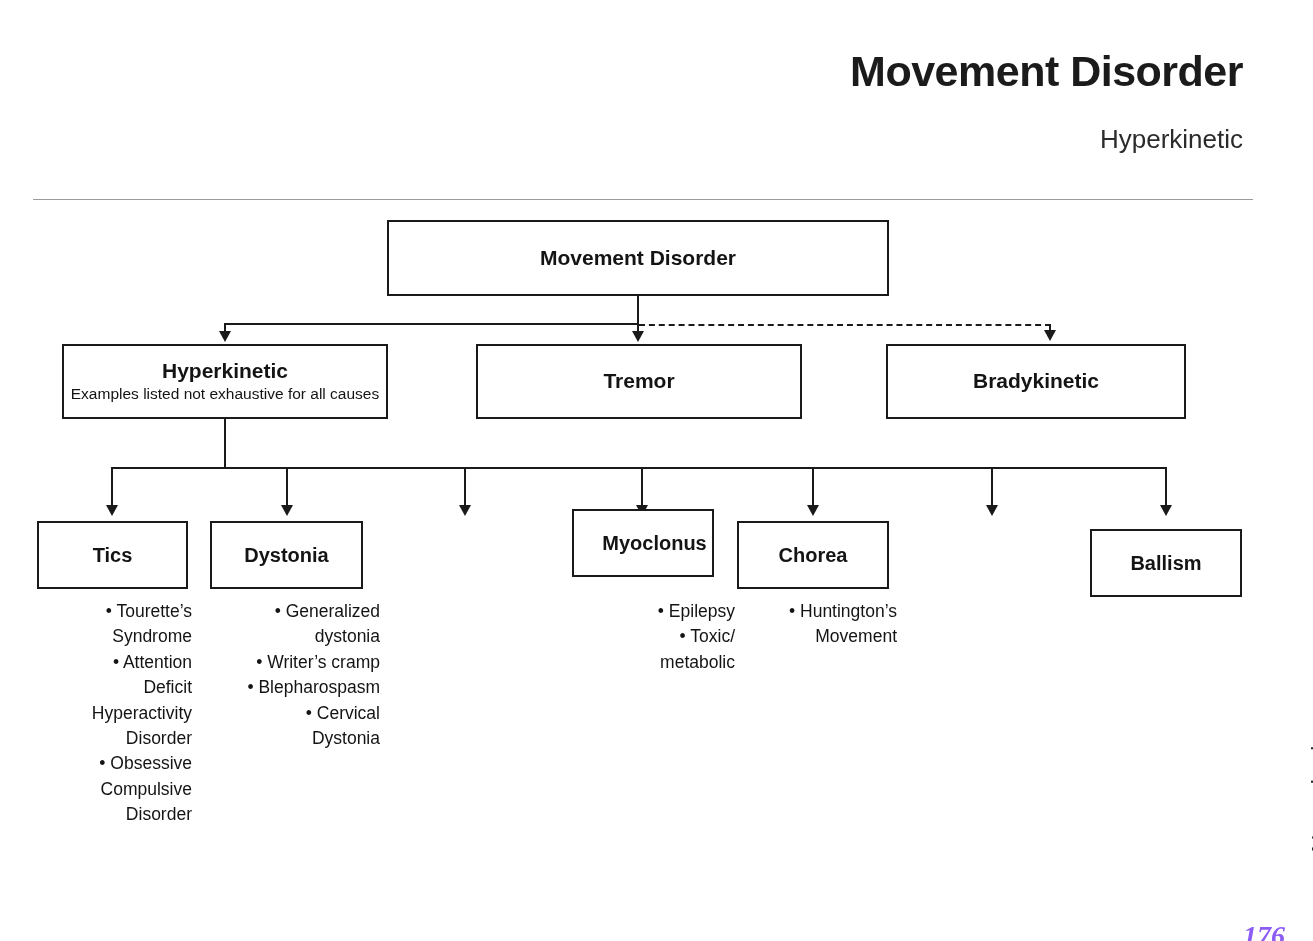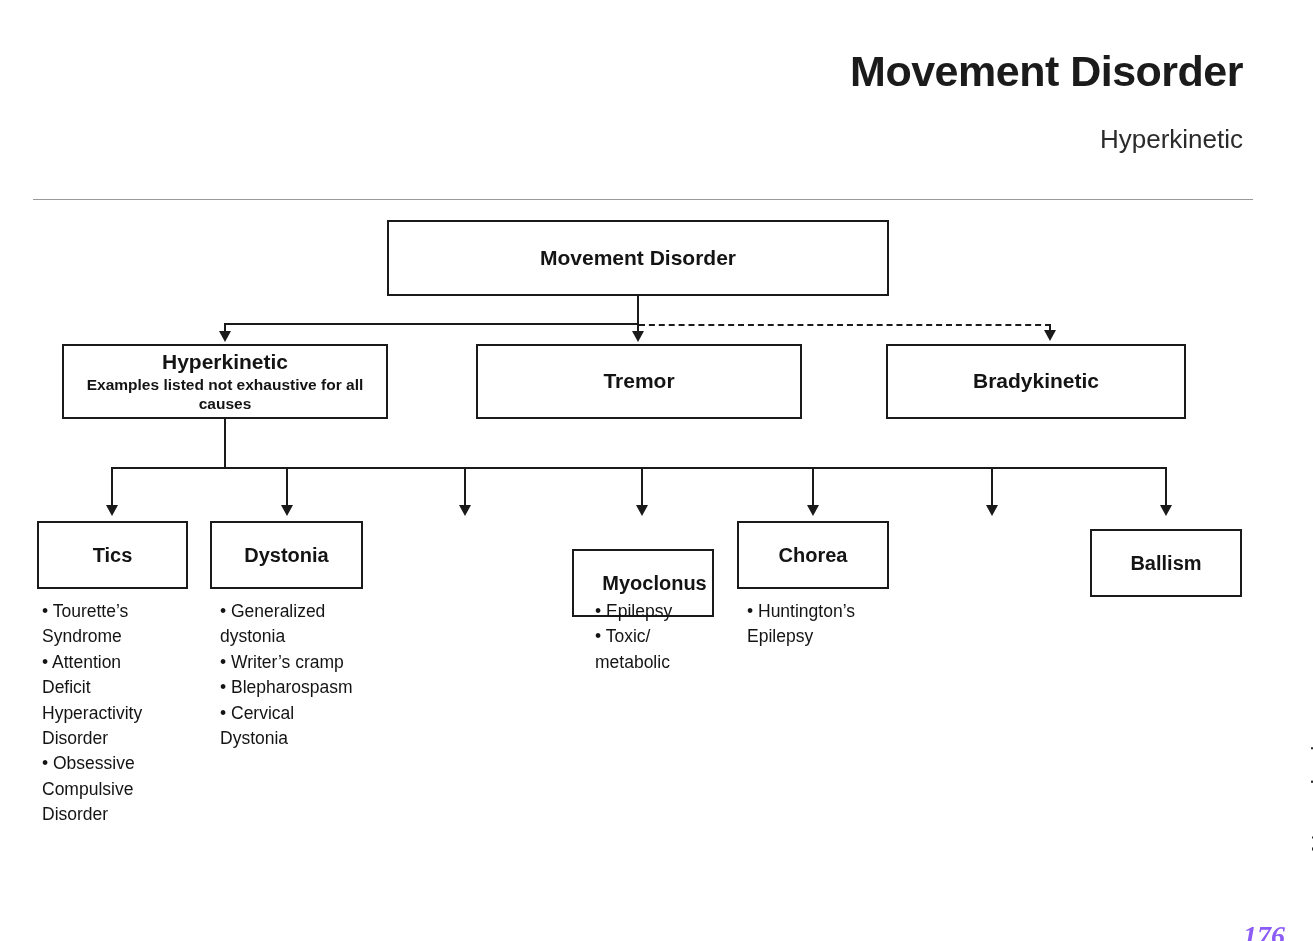--- a/index.html
+++ b/index.html
@@ -65,21 +65,21 @@
     text-align: center;
     padding: 2px 6px;
   }
   .node .node-title {
     font-weight: bold;
     font-size: 21px;
     line-height: 1.15;
     color: #141414;
   }
   .node .node-sub {
-    font-weight: bold;
+    font-weight: normal;
     font-size: 15.5px;
     line-height: 1.25;
     color: #141414;
     margin-top: 1px;
   }
   .node.leaf .node-title { font-size: 20px; text-align: center; }
 
   
   .conn {
     position: absolute;
@@ -109,21 +109,21 @@
     border-top: 11px solid #1a1a1a;
   }
 
   
   .bullets {
     position: absolute;
     font-size: 17.5px;
     line-height: 1.45;
     color: #141414;
   }
-  .bullets div { white-space: pre-line; }
+  .bullets div { white-space: pre-line; text-align: right; }
 
   
   .side-label {
     position: absolute;
     right: 6px;
     top: 700px;
     font-size: 25px;
     color: #2b2b2b;
     transform: rotate(-90deg);
     transform-origin: right top;
@@ -206,21 +206,21 @@
 
   <div class="node leaf" style="left:37px; top:488px; width:151px; height:68px;">
     <div class="node-title">Tics</div>
   </div>
 
   <div class="node leaf" style="left:210px; top:488px; width:153px; height:68px;">
     <div class="node-title">Dystonia</div>
   </div>
 
 
-  <div class="node leaf" style="left:572px; top:516px; width:142px; height:68px;padding-left:29px;">
+  <div class="node leaf" style="left:572px; top:476px; width:142px; height:68px;padding-left:29px;">
     <div class="node-title">Myoclonus</div>
   </div>
 
   <div class="node leaf" style="left:737px; top:488px; width:152px; height:68px;">
     <div class="node-title">Chorea</div>
   </div>
 
 
   <div class="node leaf" style="left:1090px; top:496px; width:152px; height:68px;">
     <div class="node-title">Ballism</div>
@@ -252,21 +252,21 @@
   </div>
 
   <div class="bullets" style="left:595px; top:566px; width:140px;">
     <div>• Epilepsy
 • Toxic/
 metabolic</div>
   </div>
 
   <div class="bullets" style="left:747px; top:566px; width:150px;">
     <div>• Huntington’s
-Epilepsy</div>
+Movement</div>
   </div>
 
   <div class="bullets" style="left:925px; top:566px; width:150px;">
     <div></div>
   </div>
 
   <div class="bullets" style="left:1098px; top:566px; width:150px;">
     <div></div>
   </div>
 

